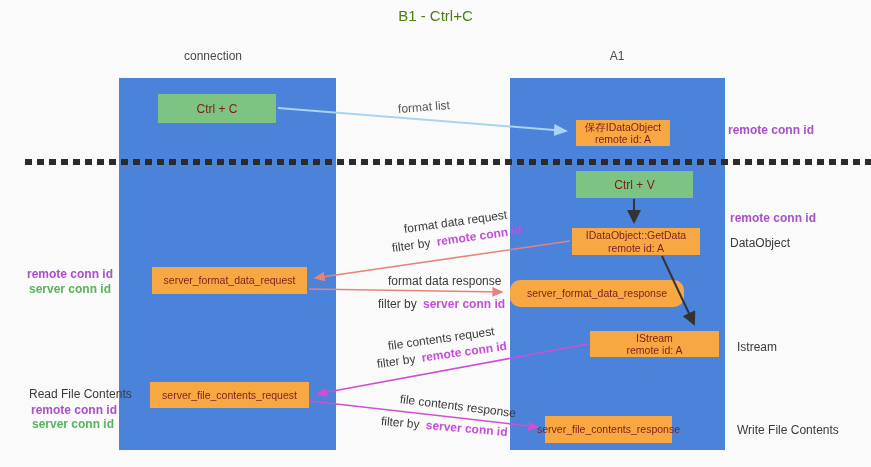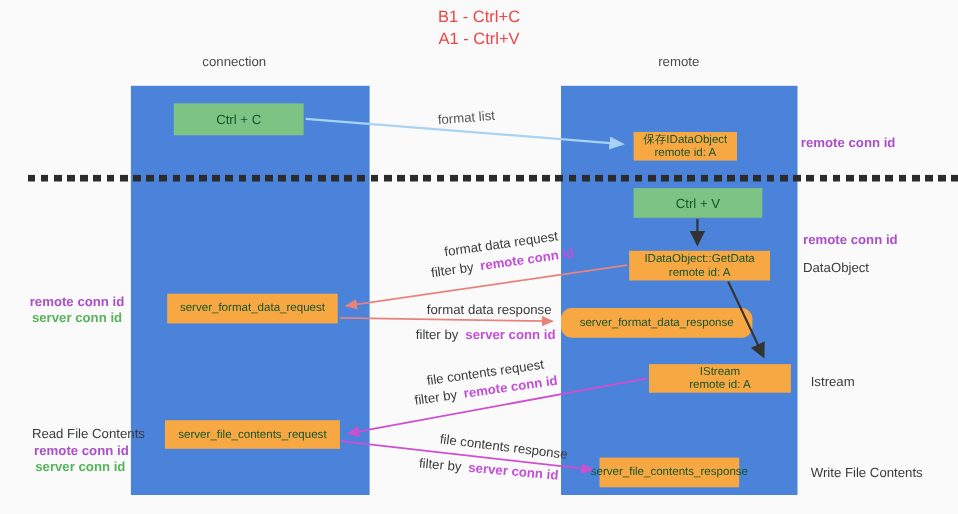--- a/index.html
+++ b/index.html
@@ -1,54 +1,53 @@
 <!DOCTYPE html>
 <html><head>
 <meta charset="utf-8">
 <style>
   html,body { margin:0; padding:0; background:#fafafa; }
   .canvas {
     position:relative; width:871px; height:467px; background:#fafafa;
     font-family:"Liberation Sans", sans-serif; overflow:hidden;
   }
   .title { position:absolute; left:0; top:6px; width:871px; text-align:center;
-           font-size:15px; line-height:20px; color:#ef4444; }
+           font-size:15px; line-height:20px; color:#4d7c0f; }
   .lane  { position:absolute; top:78px; height:372px; background:#4b82da; }
   .lane-header { position:absolute; top:50px; text-align:center; font-size:12px;
                  line-height:13px; color:#4a4a4a; }
   .node  { position:absolute; display:flex; flex-direction:column; align-items:center;
-           justify-content:center; color:#14532d; text-align:center; white-space:nowrap; }
+           justify-content:center; color:#7f1d1d; text-align:center; white-space:nowrap; }
   .node.green  { background:#7dc383; font-size:12px; }
   .node.orange { background:#f8a843; font-size:10.5px; line-height:12.5px; }
   .dashline { position:absolute; left:25px; top:159px; width:846px; height:6px;
               background:repeating-linear-gradient(to right,#2b2b2b 0 7px,transparent 7px 12px); }
   .slabel { position:absolute; font-size:12px; white-space:nowrap; }
   .purple { color:#aa4fc8; font-weight:bold; }
   .greenlbl { color:#56b45a; font-weight:bold; }
   .dark { color:#3a3a3a; }
   .alabel { position:absolute; font-size:12px; color:#3a3a3a; white-space:nowrap;
             transform-origin:left center; }
   .alabel .magenta { color:#c34fd8; font-weight:bold; margin-left:3px; }
   svg.overlay { position:absolute; left:0; top:0; pointer-events:none; }
 </style>
 </head>
 <body>
 
 <div class="canvas">
 
   <div class="title">
     <div>B1 - Ctrl+C</div>
-    <div>A1 - Ctrl+V</div>
   </div>
 
   <div class="lane-header" style="left:104px; width:218px;">
     <div>connection</div>
   </div>
   <div class="lane-header" style="left:508px; width:218px;">
-    <div>remote</div>
+    <div>A1</div>
   </div>
 
   <div class="lane" style="left:119px; width:217px;"></div>
   <div class="lane" style="left:510px; width:215px;"></div>
 
   <div class="dashline"></div>
 
   <div class="node green" style="left:158px; top:94px; width:118px; height:29px;">
     <div>Ctrl + C</div>
   </div>

